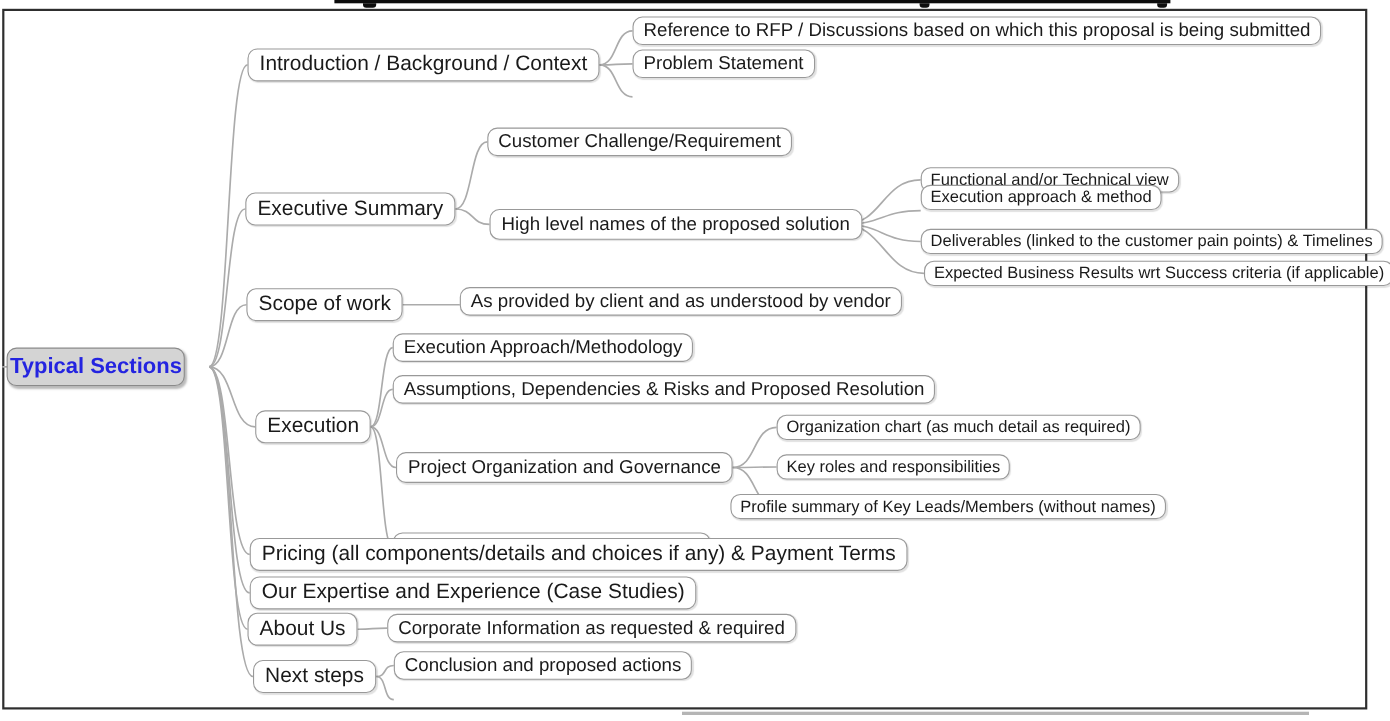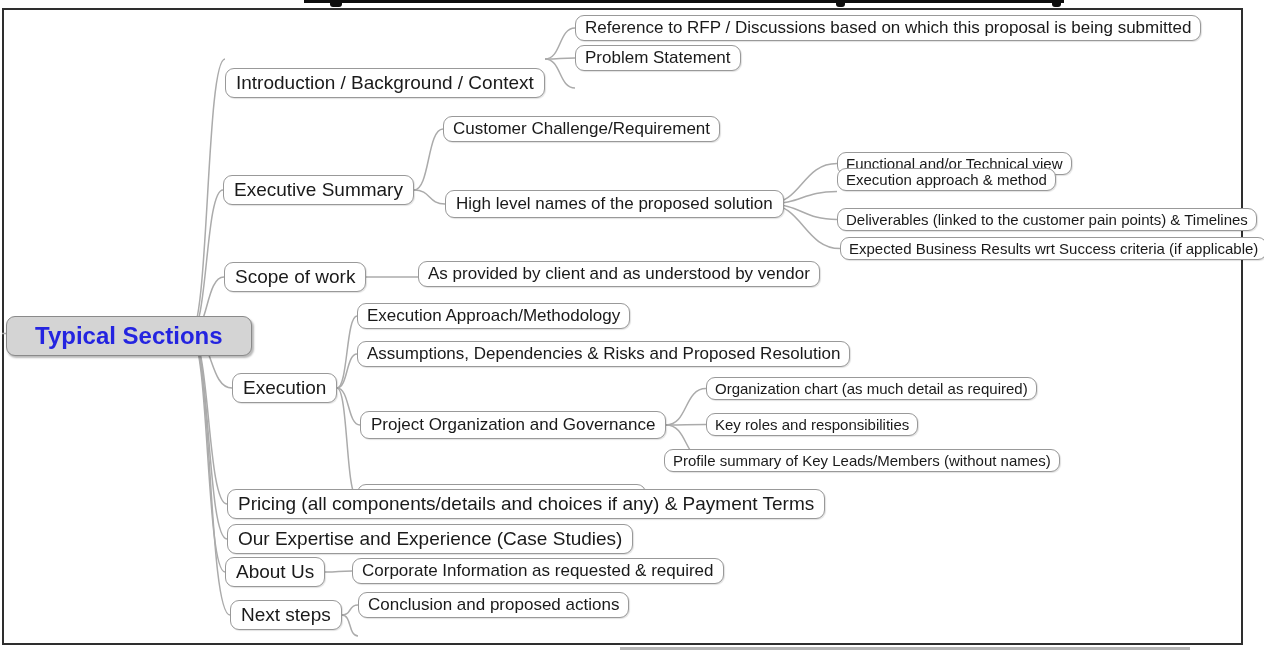--- a/index.html
+++ b/index.html
@@ -33,22 +33,22 @@
     border-radius:9px;
     color:#1a1a1a;
     z-index:2;
     box-shadow:1px 1px 1px rgba(0,0,0,0.12);
     cursor:default;
   }
   .node.lv0{
     background:var(--root-bg,#d4d4d4);
     color:var(--root-text,#2424e0);
     font-weight:bold;
-    font-size:24px;
-    padding:5px 28px;
+    font-size:20px;
+    padding:5px 2px;
     border-color:#8a8a8a;
     box-shadow:1.5px 2px 2px rgba(0,0,0,0.28);
   }
   .node.lv1{font-size:19px;padding:3px 10px;}
   .node.lv2{font-size:17px;padding:2px 9px;}
   .node.lv2.wide{padding:3px 10px;}
   .node.lv3{font-size:15px;padding:2px 8px;text-align:center;}
 </style>
 </head>
 <body>
@@ -89,21 +89,21 @@
       <path d="M 190 333.5 C 210.35 333.5, 206.65 539, 227 539" fill="none" stroke="#ababab" stroke-width="1.5"></path>
       <path d="M 190 333.5 C 209.25 333.5, 205.75 572, 225 572" fill="none" stroke="#ababab" stroke-width="1.5"></path>
       <path d="M 325 572 C 339.85 572, 337.15 571, 352 571" fill="none" stroke="#ababab" stroke-width="1.5"></path>
       <path d="M 190 333.5 C 212 333.5, 208 615, 230 615" fill="none" stroke="#ababab" stroke-width="1.5"></path>
       <path d="M 342 615 C 352 615, 348 605, 358 605" fill="none" stroke="#ababab" stroke-width="1.5"></path>
       <path d="M 342 615 C 352 615, 348 636, 358 636" fill="none" stroke="#ababab" stroke-width="1.5"></path>
       <path d="M 2 333.5 L 7 333.5" fill="none" stroke="#ababab" stroke-width="1.5"></path>
     </svg>
 
 <div class="node lv0" style="left: 6px; top: 316px;">Typical Sections</div>
-    <div class="node lv1" style="left: 225px; top: 44px; margin-top: 24px;">Introduction / Background / Context</div>
+    <div class="node lv1" style="left: 225px; top: 44px;">Introduction / Background / Context</div>
     <div class="node lv2" style="left: 575px; top: 15px;">Reference to RFP / Discussions based on which this proposal is being submitted</div>
     <div class="node lv2" style="left: 575px; top: 45px;">Problem Statement</div>
     <div class="node lv1" style="left: 223px; top: 175px;">Executive Summary</div>
     <div class="node lv2" style="left: 443px; top: 116px; text-align: right;">Customer Challenge/Requirement</div>
     <div class="node lv2 wide" style="left: 445px; top: 190px;">High level names of the proposed solution</div>
     <div class="node lv3" style="left: 837px; top: 152px;">Functional and/or Technical view</div>
     <div class="node lv3" style="left: 837px; top: 168px;">Execution approach &amp; method</div>
     <div class="node lv3" style="left: 837px; top: 208px;">Deliverables (linked to the customer pain points) &amp; Timelines</div>
     <div class="node lv3" style="left: 840px; top: 237px;">Expected Business Results wrt Success criteria (if applicable)</div>
     <div class="node lv1" style="left: 224px; top: 262px;">Scope of work</div>

